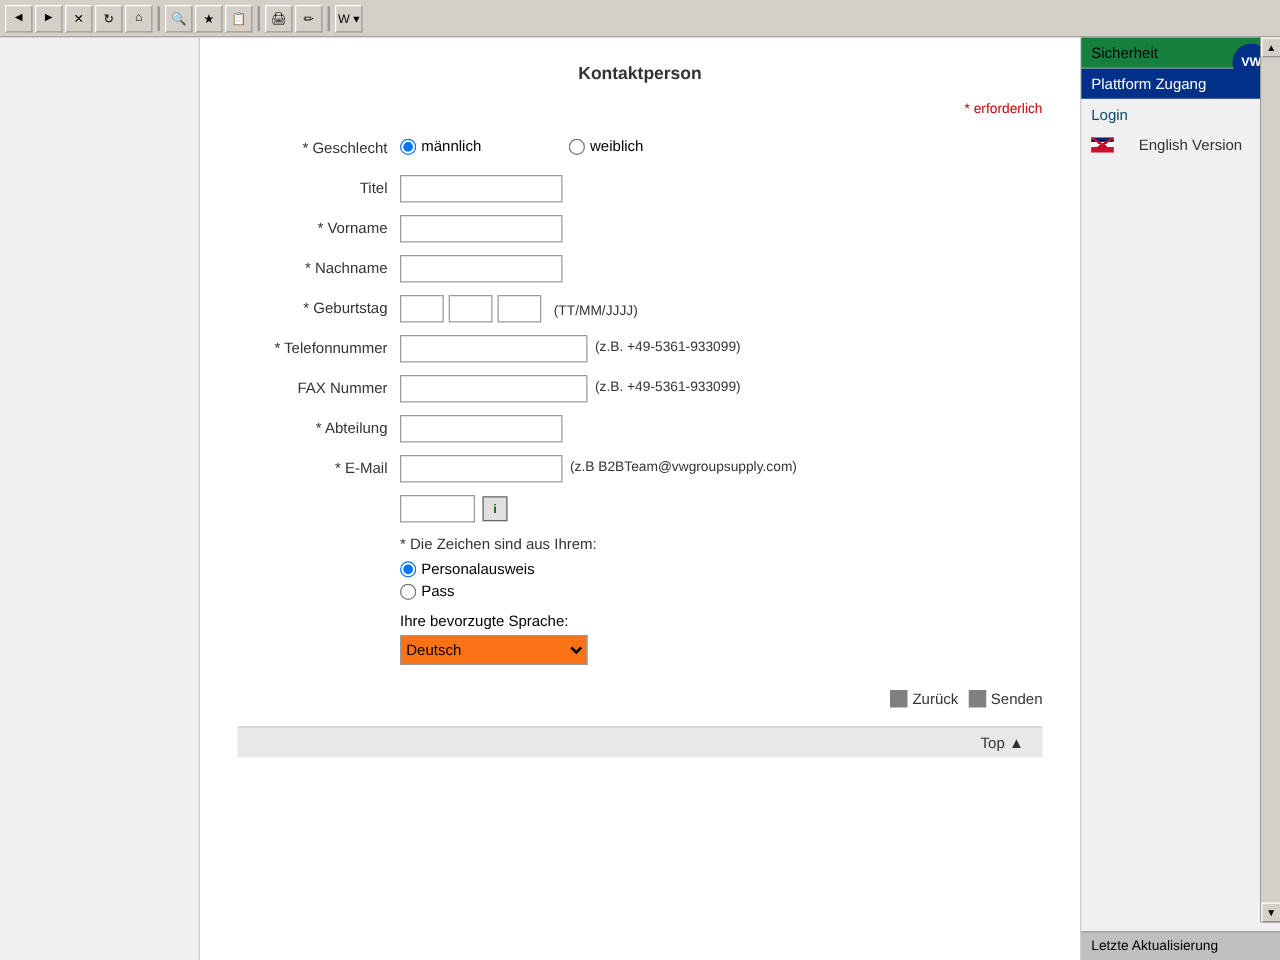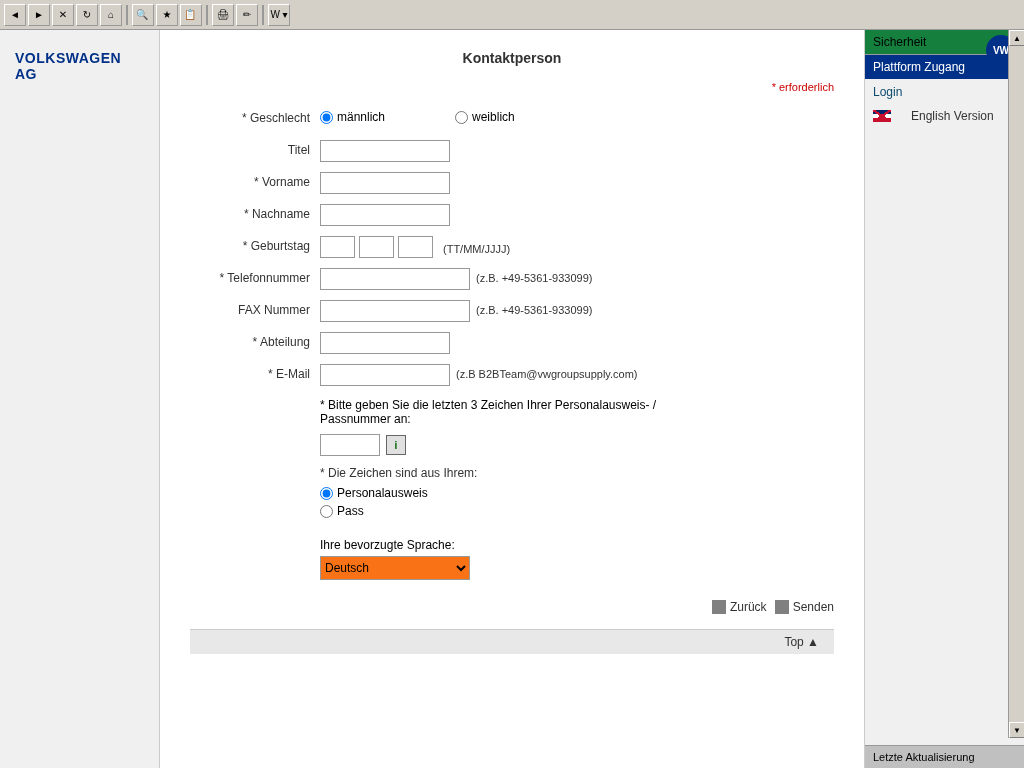--- a/index.html
+++ b/index.html
@@ -265,21 +265,21 @@
       margin-left: 130px;
     }
     .radio-group-vertical {
       margin-left: 130px;
       display: flex;
       flex-direction: column;
       gap: 4px;
     }
 
     .sprache-section {
-      margin-top: 20px;
+      margin-top: 10px;
       margin-left: 130px;
     }
     .sprache-label {
       font-size: 12px;
       margin-bottom: 4px;
     }
     .sprache-select {
       height: 24px;
       width: 150px;
       border: 1px solid #999;
@@ -335,21 +335,20 @@
   <div class="toolbar-sep"></div>
   <button class="browser-btn">🖨</button>
   <button class="browser-btn">✏</button>
   <div class="toolbar-sep"></div>
   <button class="browser-btn">W ▾</button>
 </div>
 
 <div class="main-layout">
 
   <div class="sidebar">
-    <div class="sidebar-logo">VOLKSWAGEN AG</div>
   </div>
 
   <div class="content-area">
 
     <div class="page-title">Kontaktperson</div>
     <div class="required-note">* erforderlich</div>
 
     <div class="form-row">
       <div class="form-label">* Geschlecht</div>
       <div class="radio-group">
@@ -405,24 +404,20 @@
       <div class="form-label">* Abteilung</div>
       <input type="text" class="form-input" style="width: 130px;">
     </div>
 
     <div class="form-row">
       <div class="form-label">* E-Mail</div>
       <input type="text" class="form-input" style="width: 130px;">
       <span class="form-hint">(z.B B2BTeam@vwgroupsupply.com)</span>
     </div>
 
-    <div class="form-row" style="margin-top:10px;">
-      <div class="form-label"></div>
-      <div style="max-width:380px;">* Bitte geben Sie die letzten 3 Zeichen Ihrer Personalausweis- / Passnummer an:</div>
-    </div>
 
     <div class="passid-input-row">
       <input type="text" class="passid-input" style="">
       <div class="info-btn">i</div>
     </div>
 
     <div class="zeichen-label">* Die Zeichen sind aus Ihrem:</div>
 
     <div class="radio-group-vertical">
       <label class="radio-item">

